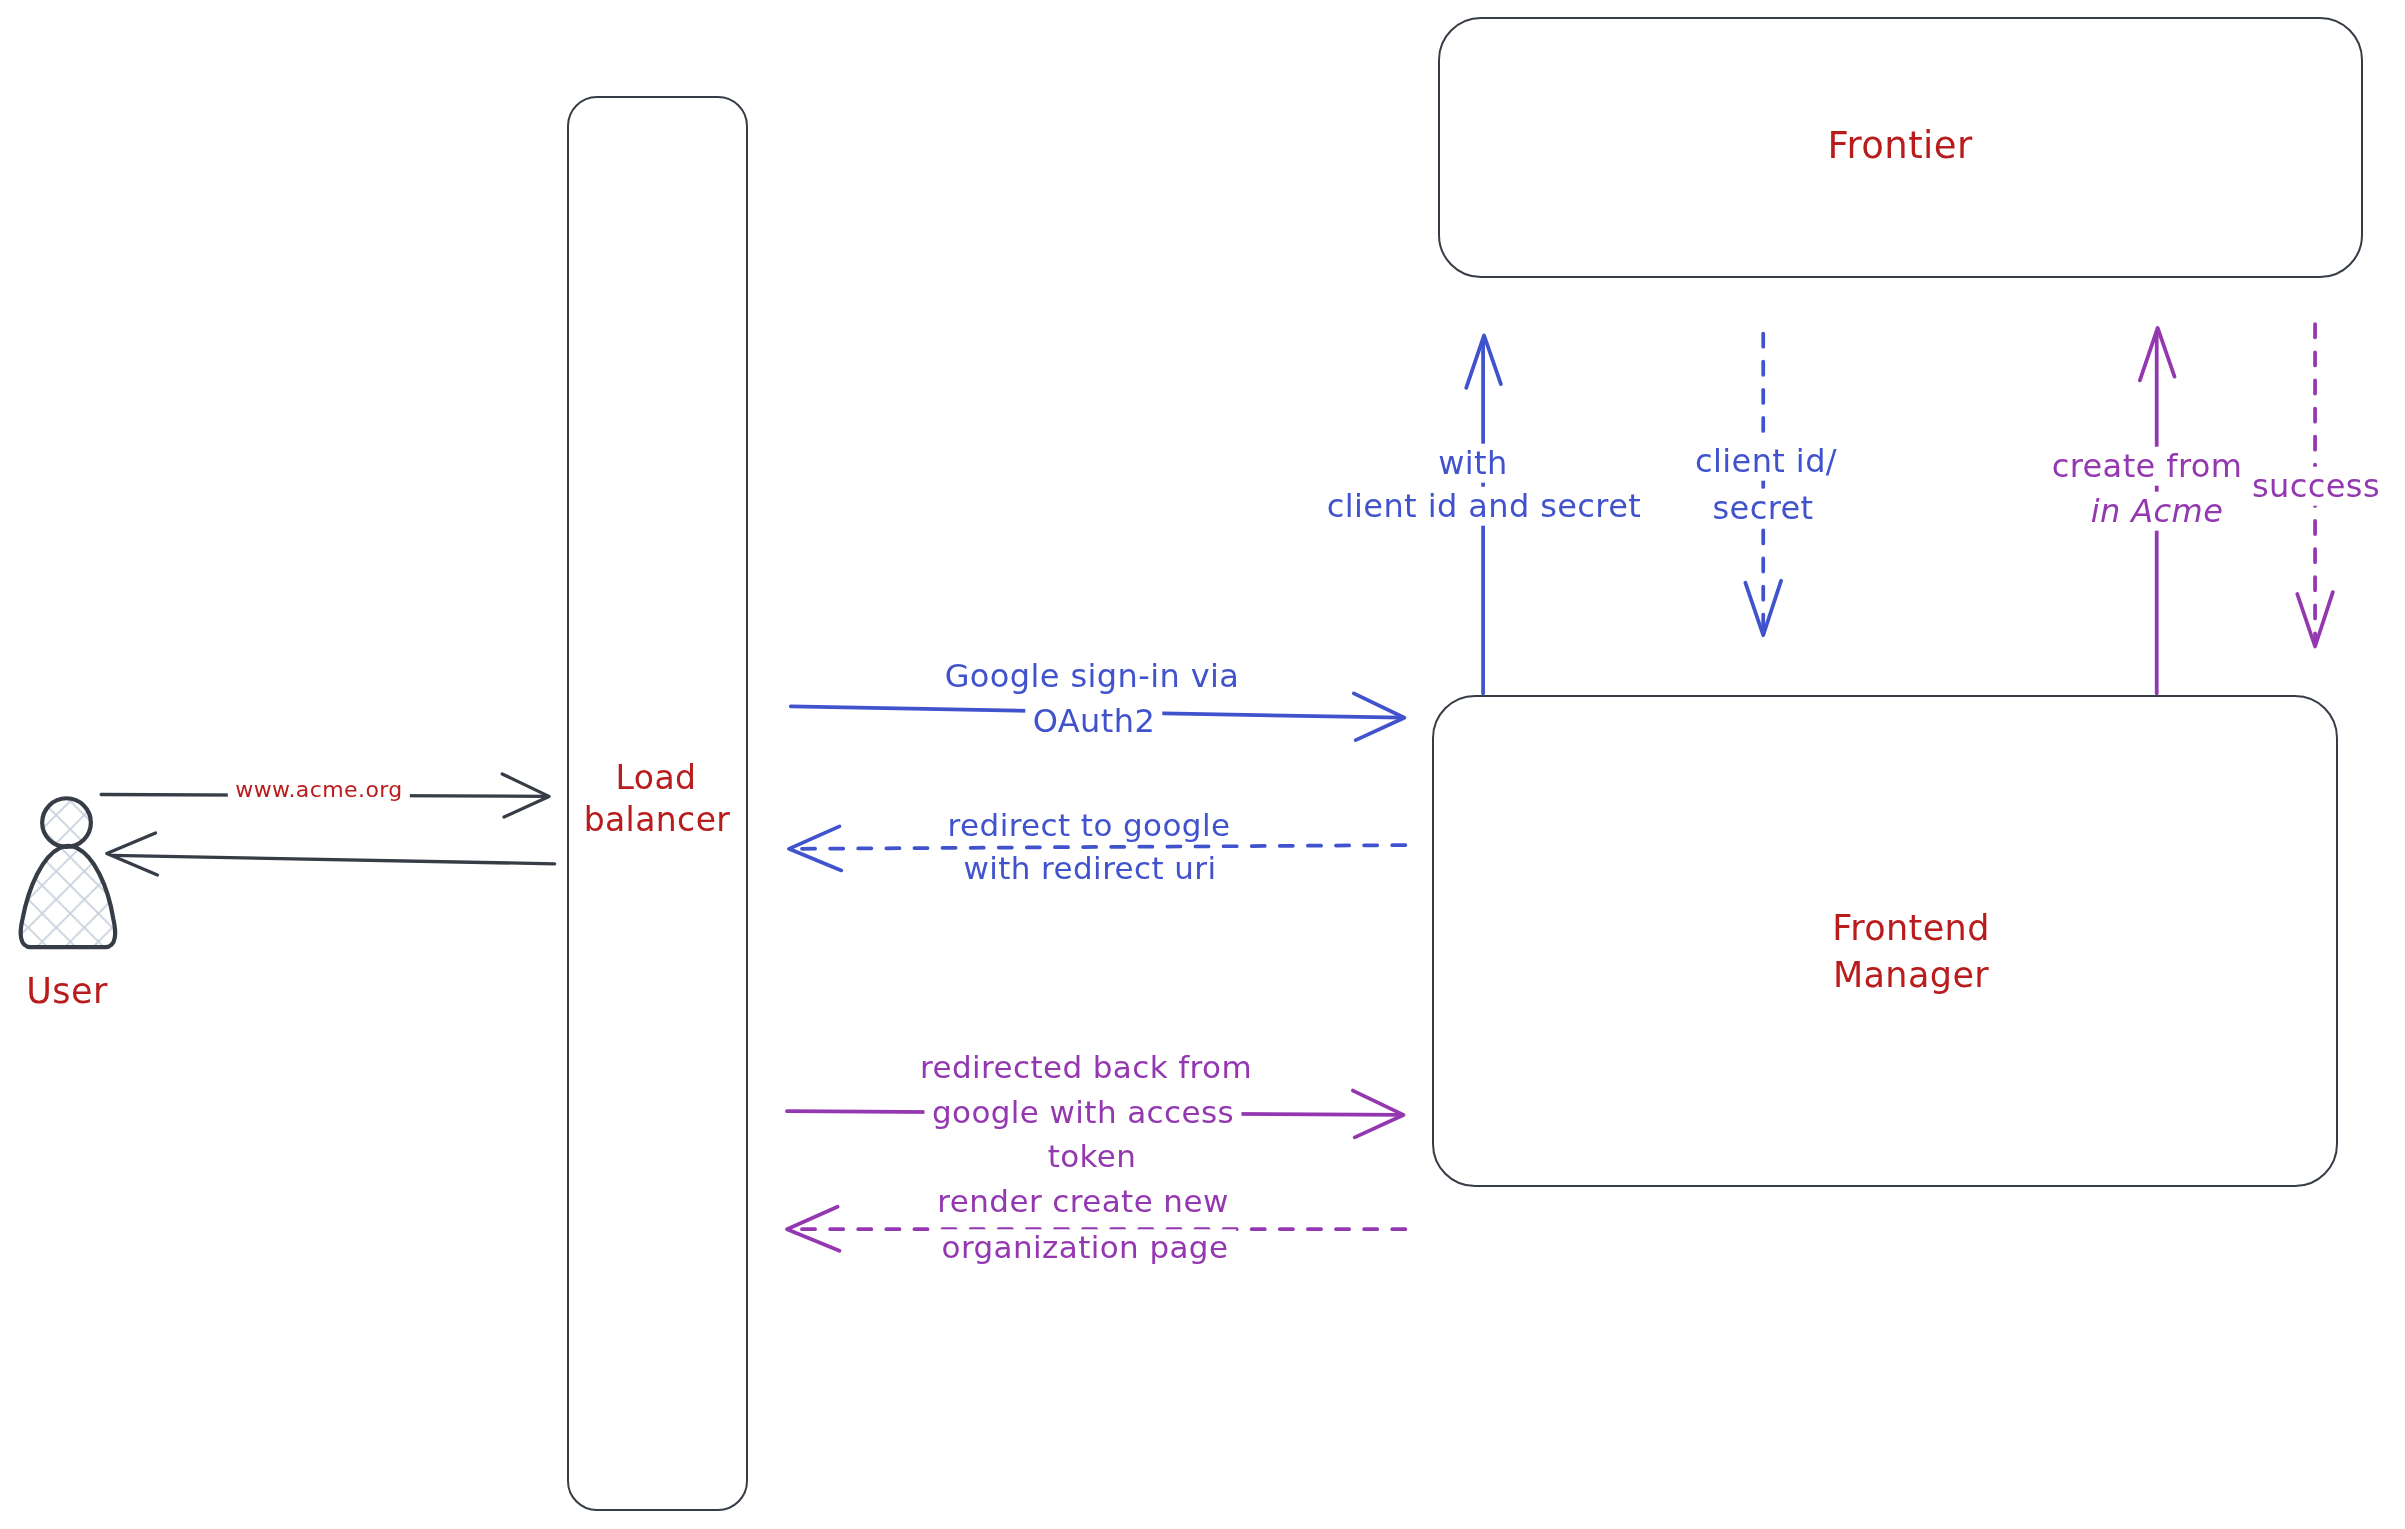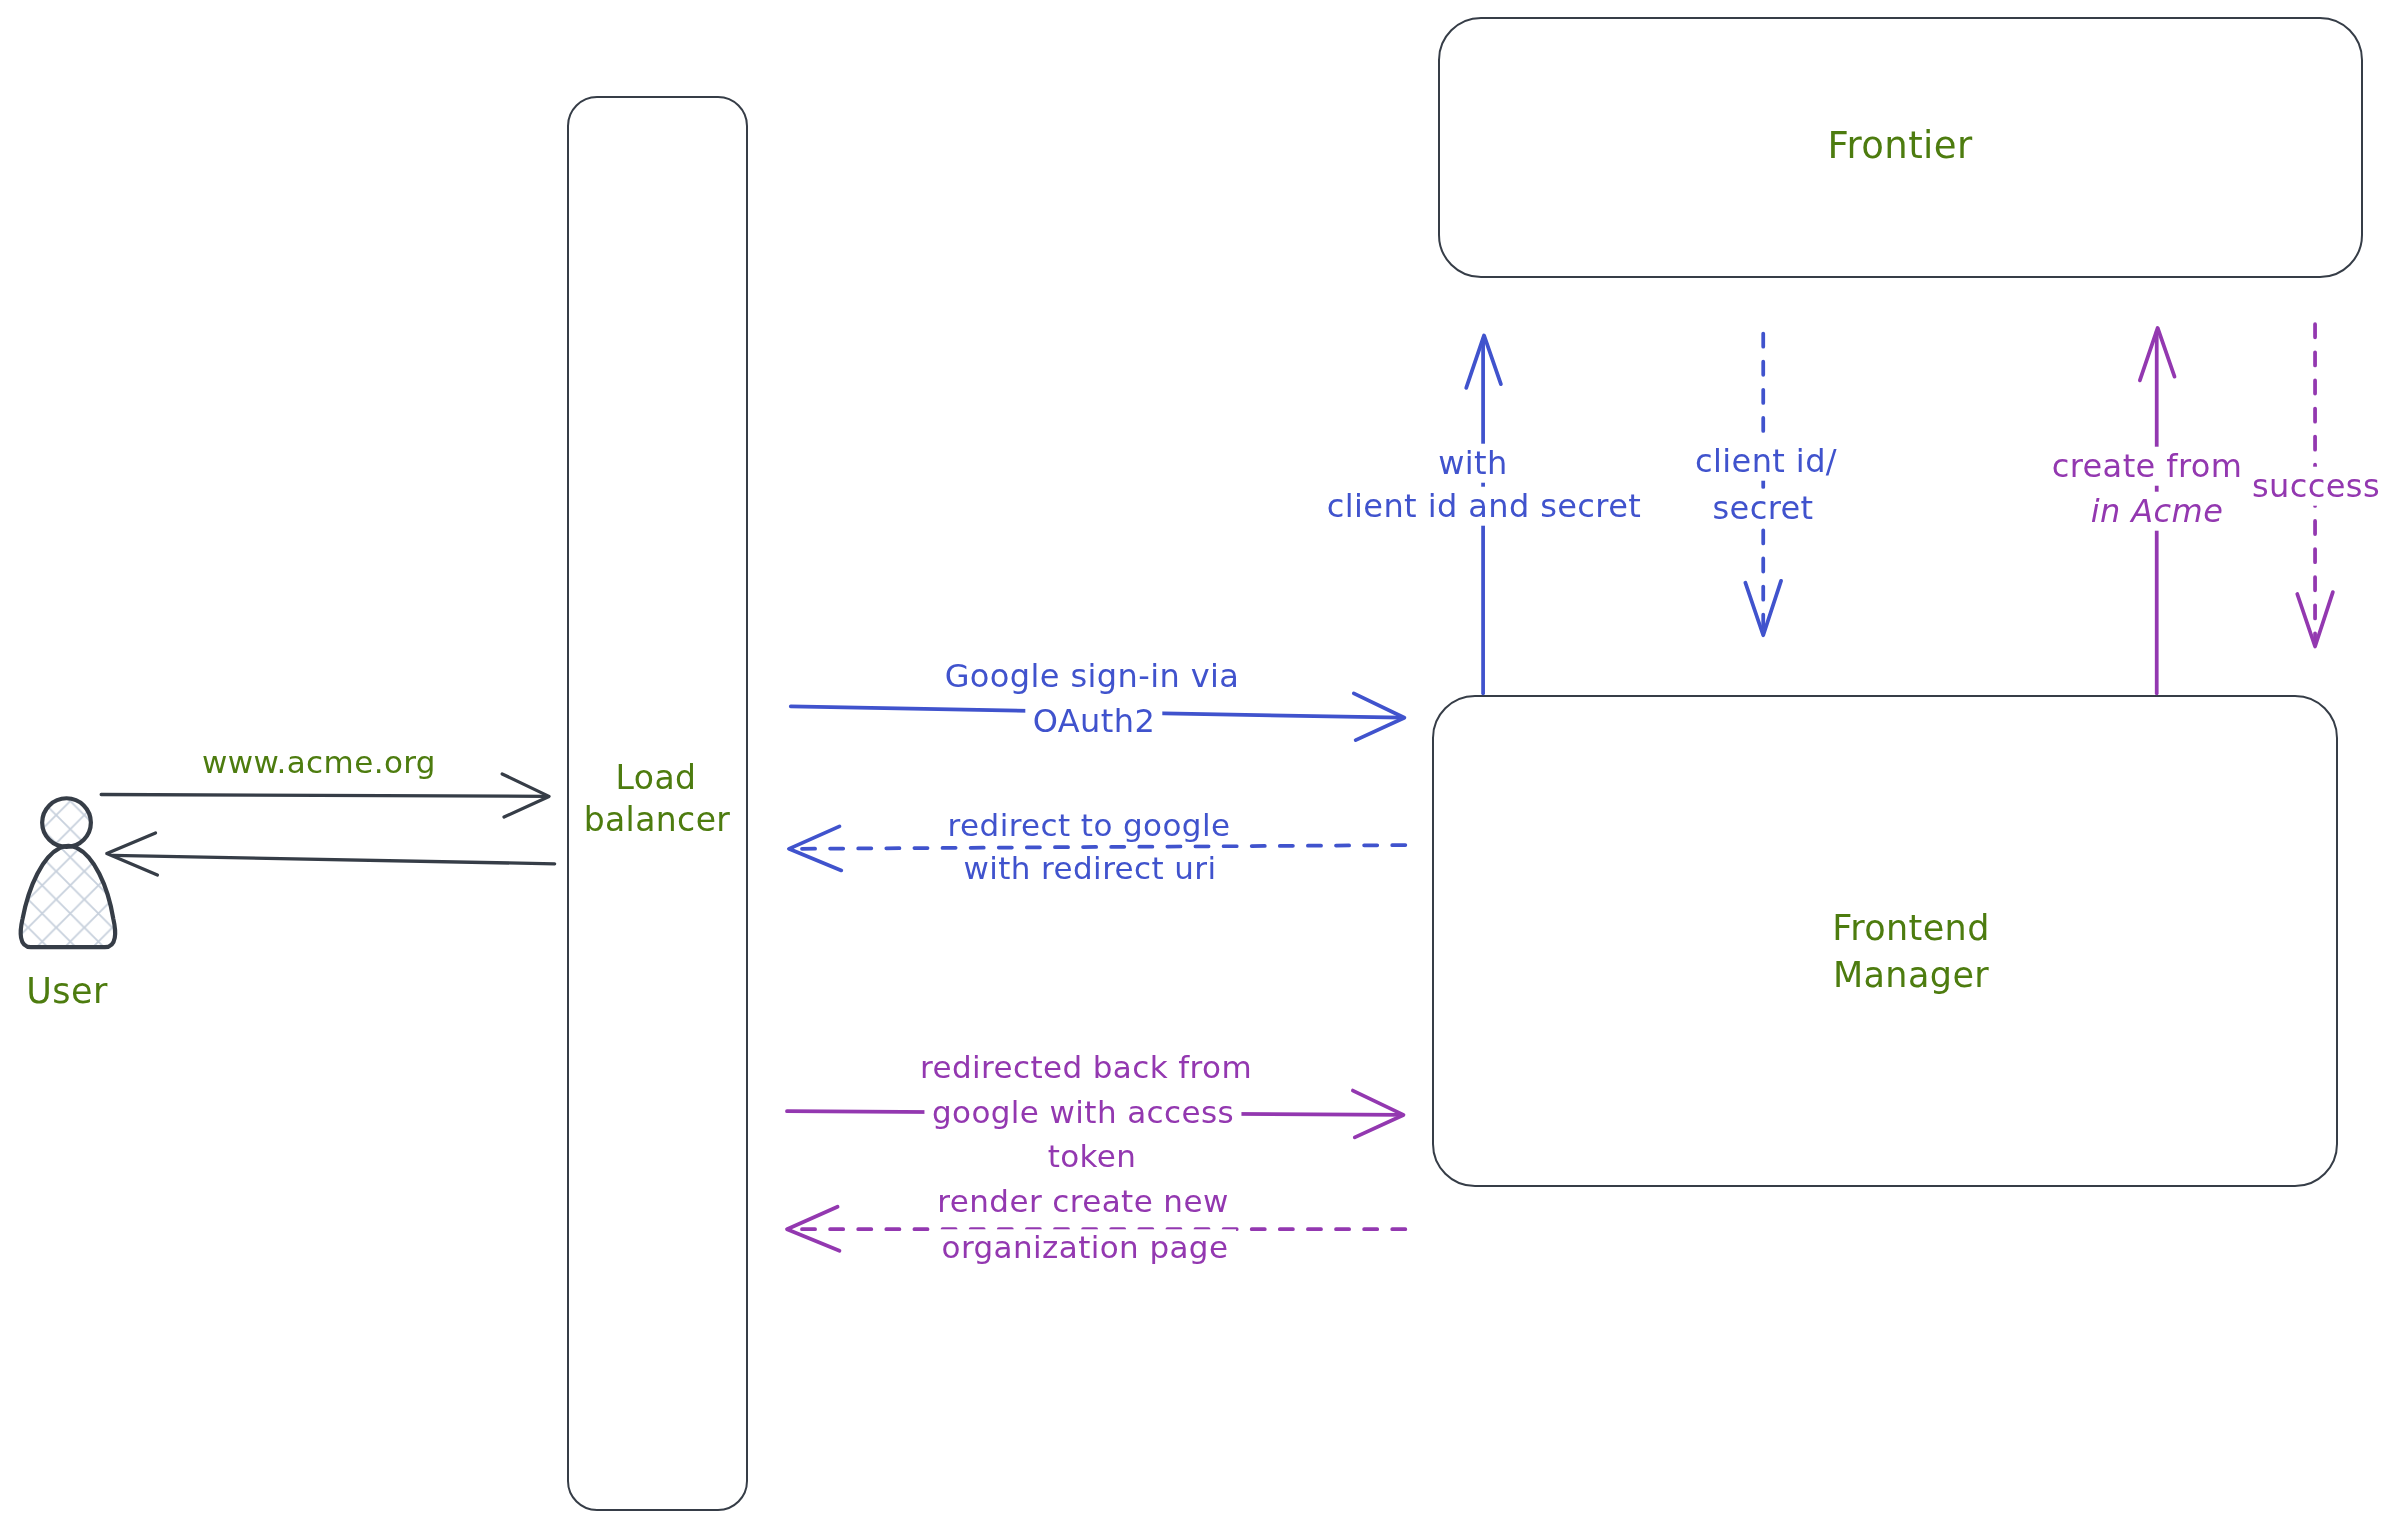--- a/index.html
+++ b/index.html
@@ -3,21 +3,21 @@
 <meta charset="utf-8">
 <style>
   html,body{margin:0;padding:0;background:#ffffff;}
   #canvas{position:relative;width:2405px;height:1530px;background:#ffffff;overflow:hidden;
           font-family:"DejaVu Sans",sans-serif;}
   .box{position:absolute;border:2.8px solid #363d47;border-radius:43px;background:transparent;box-sizing:border-box;}
   #svg-layer{position:absolute;left:0;top:0;width:2405px;height:1530px;}
   .lbl{position:absolute;transform:translate(-50%,-50%);white-space:nowrap;text-align:center;
        letter-spacing:0.4px;line-height:1.15;}
   .bg{background:#ffffff;padding:0.9px 7.5px;}
-  .ink{color:#4d7c0f}
+  .ink{color:#b91c1c}
   .blue{color:#4053cd}
   .purple{color:#9338b0}
   .s-ink{stroke:#363d47}
   .s-blue{stroke:#4053cd}
   .s-purple{stroke:#9338b0}
   .arrow{fill:none;stroke-linecap:round;stroke-linejoin:round;}
   .dash{stroke-dasharray:14 16;}
 </style>
 </head>
 <body>
@@ -91,21 +91,21 @@
     </g>
   </svg>
 
   <div class="lbl ink" style="left:67px;top:991px;font-size:35px;">User</div>
   <div class="lbl ink" style="left:656px;top:778px;font-size:33px;">Load</div>
   <div class="lbl ink" style="left:657px;top:820px;font-size:33px;">balancer</div>
   <div class="lbl ink" style="left:1900px;top:146px;font-size:37px;">Frontier</div>
   <div class="lbl ink" style="left:1911px;top:928px;font-size:35px;">Frontend</div>
   <div class="lbl ink" style="left:1911px;top:975px;font-size:35px;">Manager</div>
 
-  <div class="lbl ink bg" style="left:319px;top:763px;font-size:31px;">www.acme.org</div>
+  <div class="lbl ink bg" style="left:319px;top:790px;font-size:22px;">www.acme.org</div>
 
   <div class="lbl blue bg" style="left:1092px;top:676px;font-size:32px;">Google sign-in via</div>
   <div class="lbl blue bg" style="left:1094px;top:721px;font-size:32px;">OAuth2</div>
 
   <div class="lbl blue bg" style="left:1089px;top:826px;font-size:31px;">redirect to google</div>
   <div class="lbl blue bg" style="left:1090px;top:869px;font-size:31px;">with redirect uri</div>
 
   <div class="lbl purple bg" style="left:1086px;top:1068px;font-size:31px;">redirected back from</div>
   <div class="lbl purple bg" style="left:1083px;top:1113px;font-size:31px;">google with access</div>
   <div class="lbl purple bg" style="left:1092px;top:1157px;font-size:31px;">token</div>

